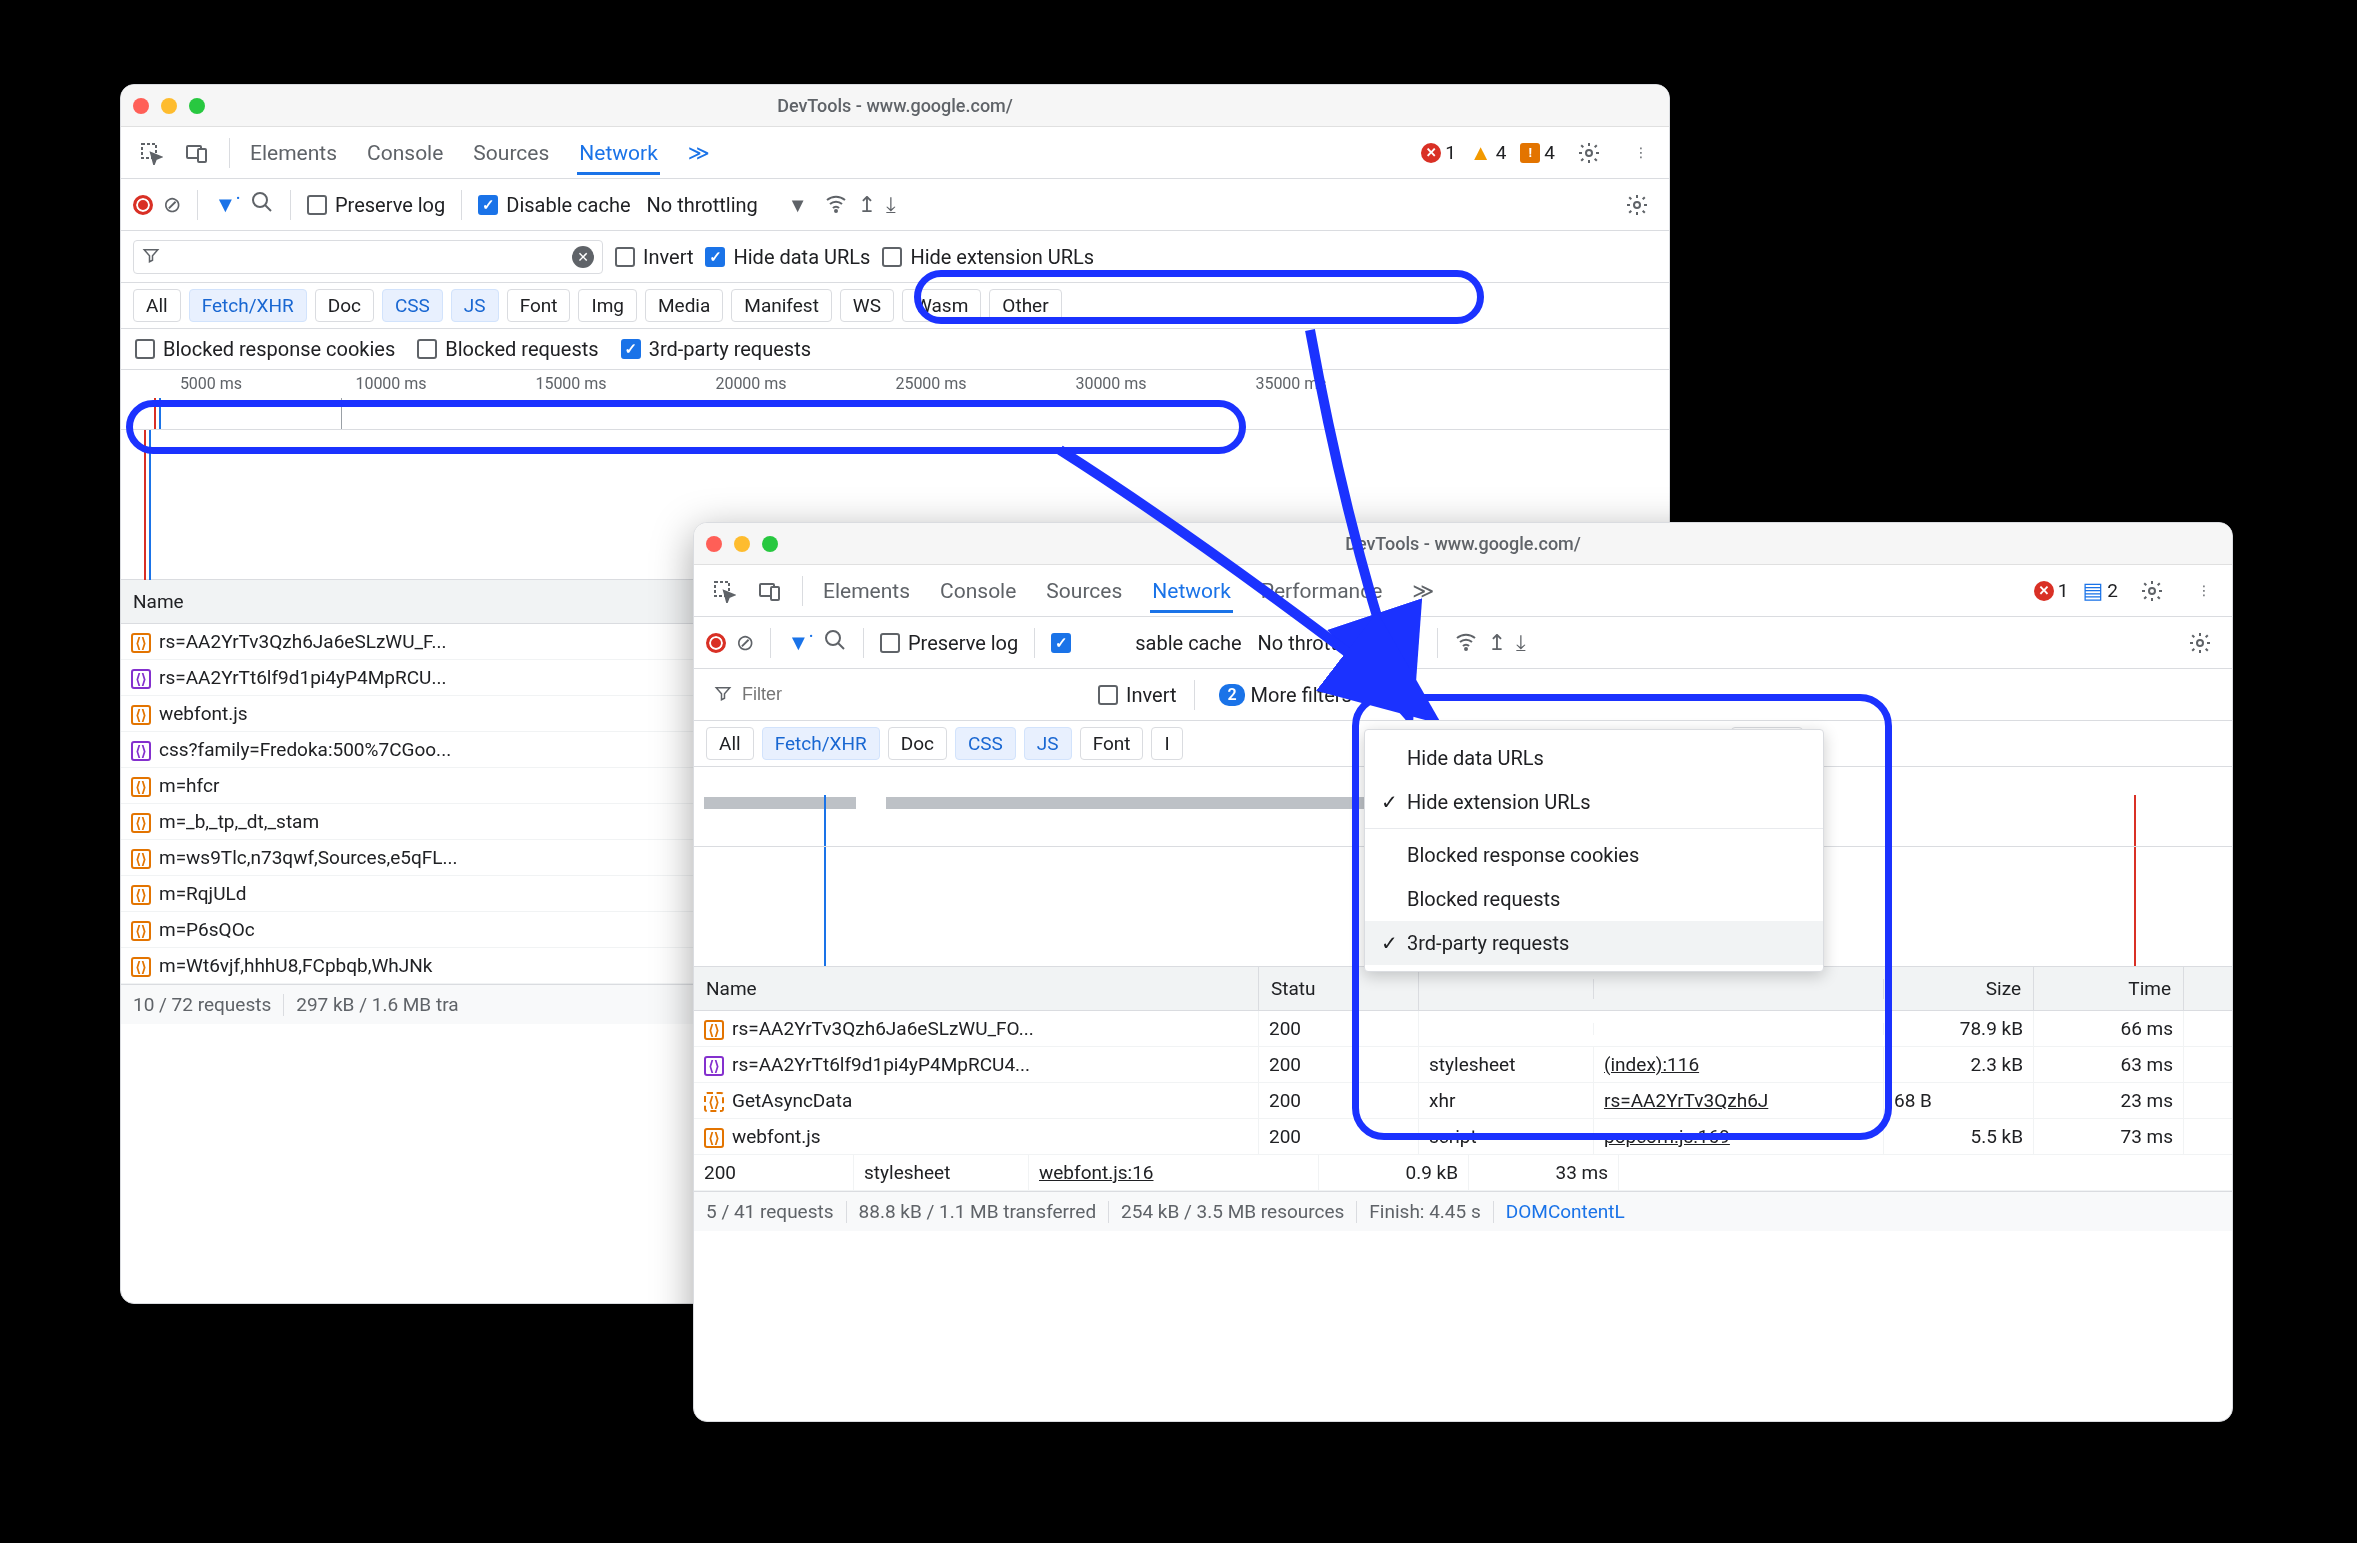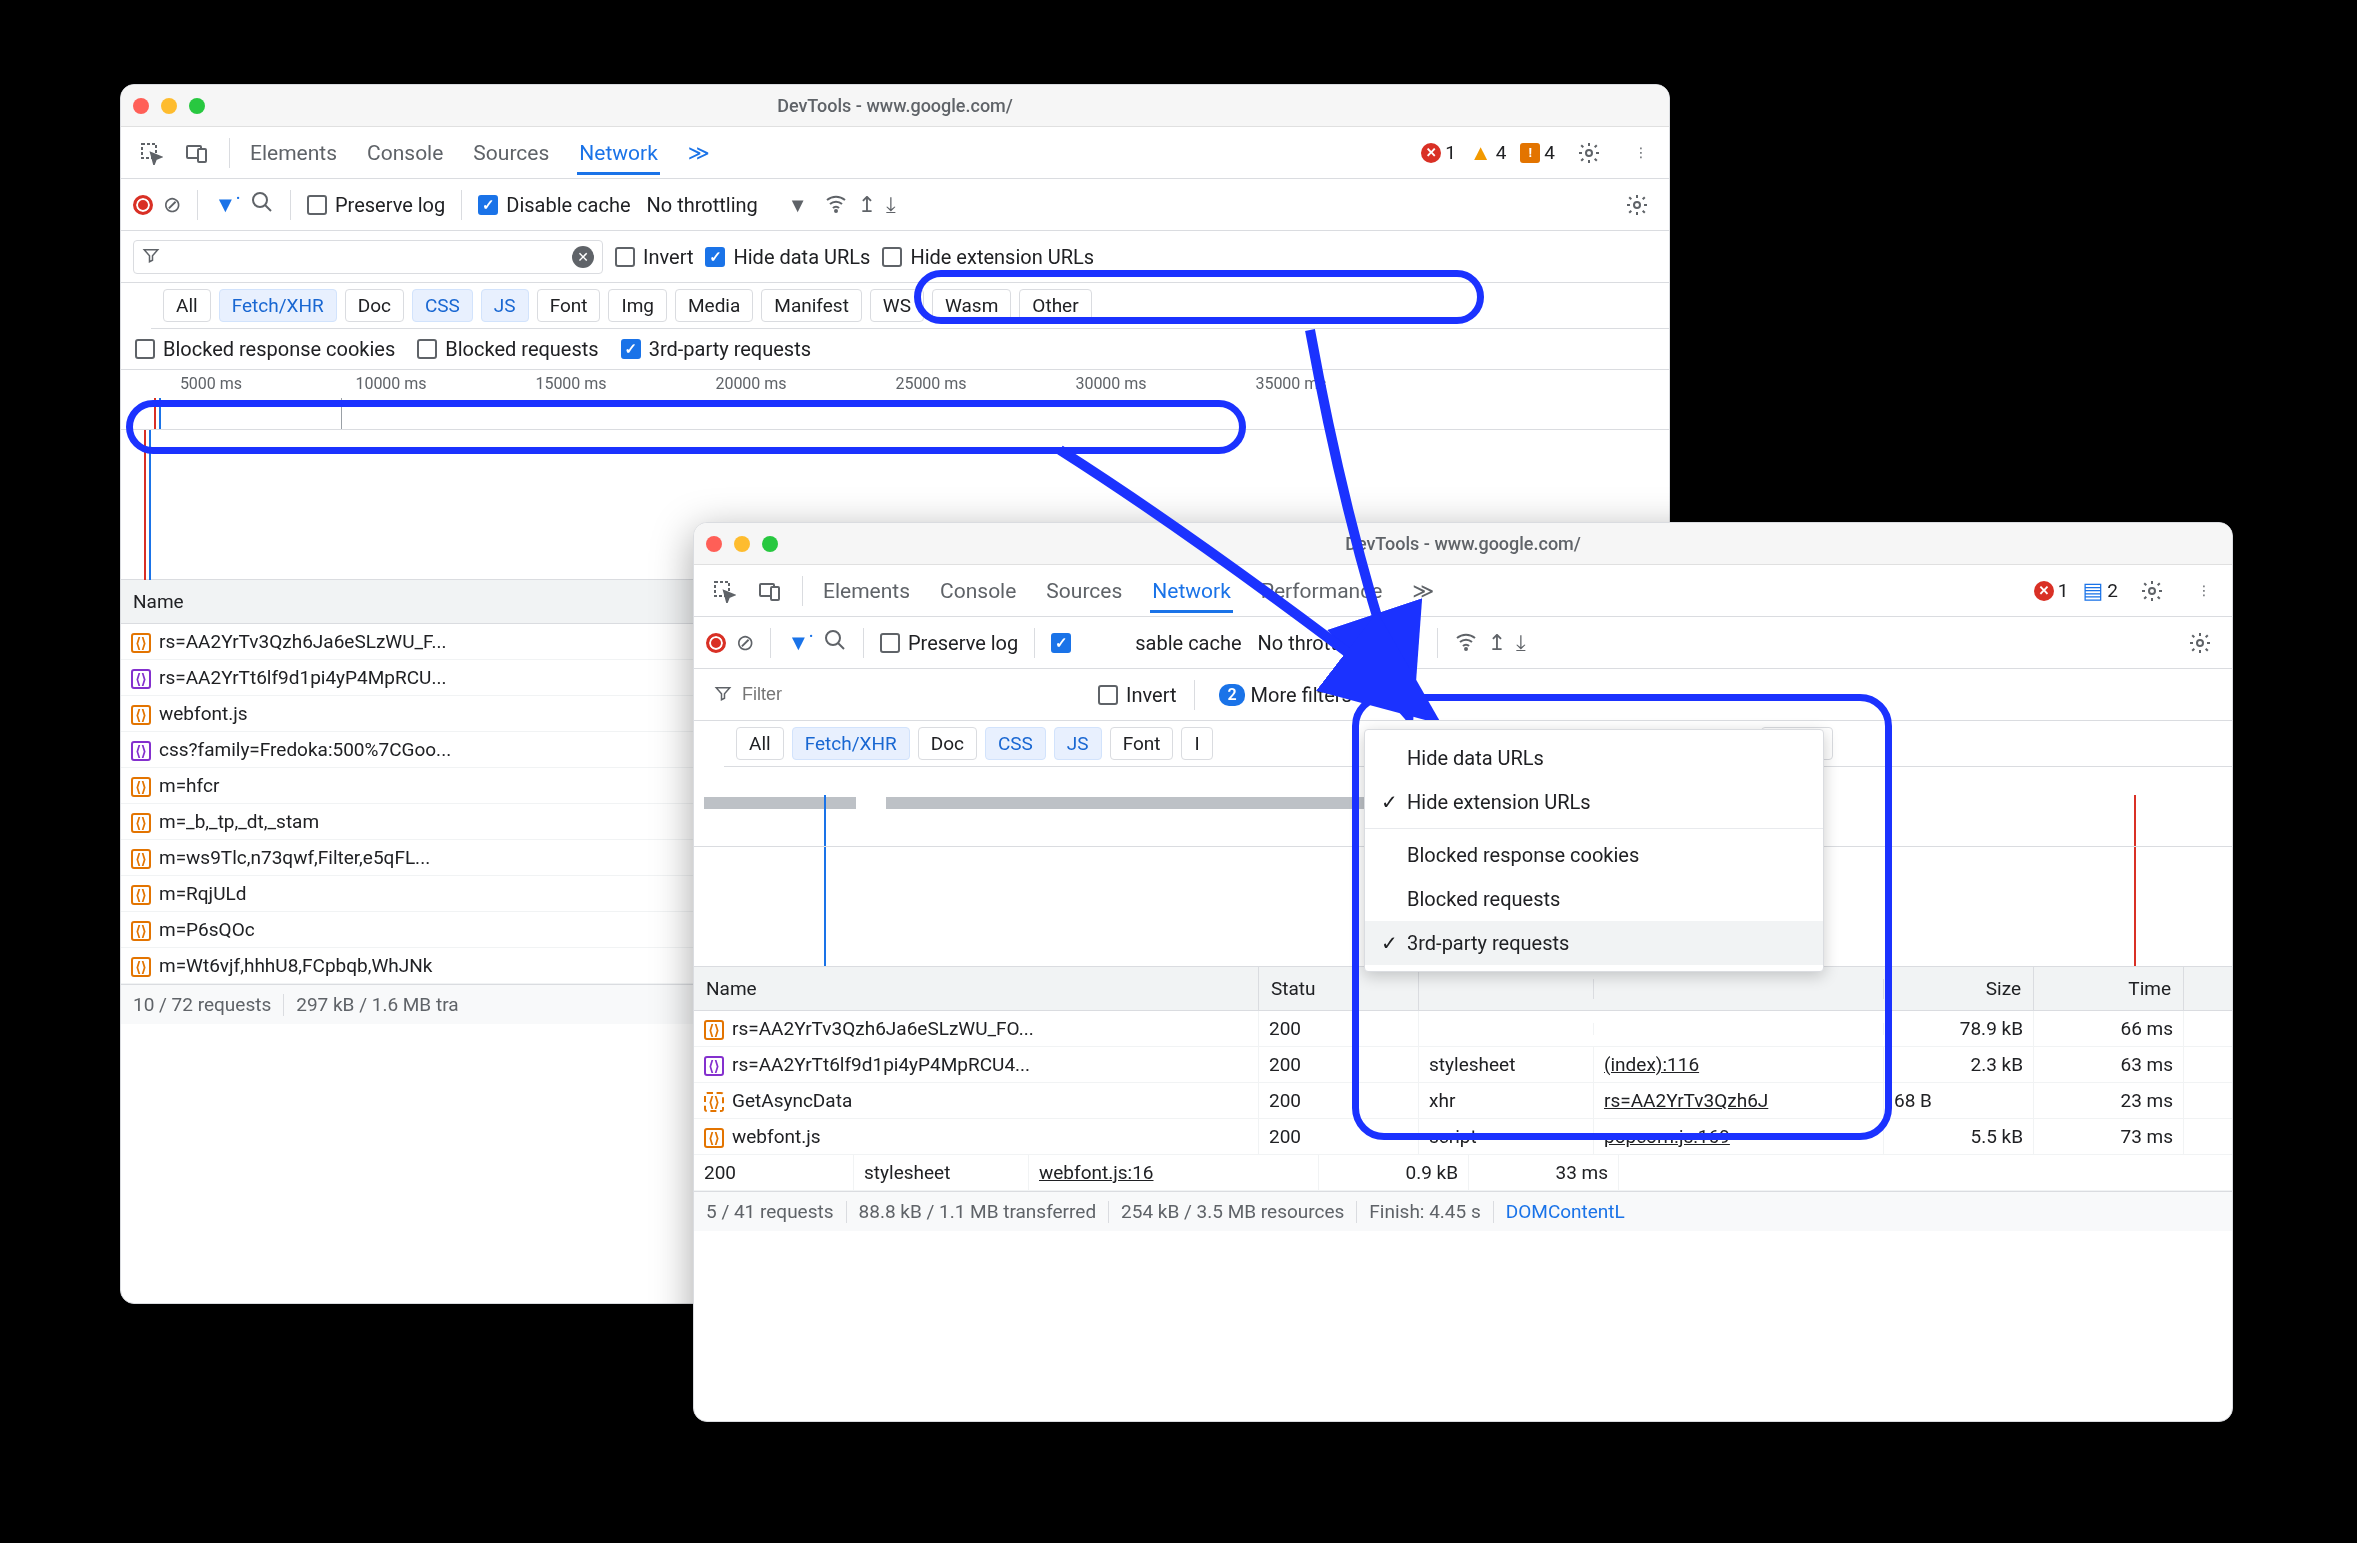--- a/index.html
+++ b/index.html
@@ -79,21 +79,21 @@
 .select { display:inline-flex; align-items:center; gap:6px; font-size:20px; cursor:pointer; padding: 4px 6px; }
 
 .filterbar { display:flex; align-items:center; gap:12px; padding: 8px 12px; border-bottom:1px solid #dadce0; min-height:52px; flex-wrap: nowrap; }
 .filter-input { display:flex; align-items:center; border:1px solid #dadce0; border-radius:4px; padding:2px 8px; min-width:380px; height:34px; }
 .filter-input input { border:none; outline:none; font-size:18px; flex:1; padding:4px; background:transparent; }
 .filter-icon { color:#5f6368; font-size:18px; margin-right:6px; }
 .clear-x { width:22px; height:22px; border-radius:50%; background:#5f6368; color:#fff; display:inline-flex; align-items:center; justify-content:center; font-size:14px; cursor:pointer; }
 
 .pill-badge { background:#1a73e8; color:#fff; border-radius:10px; padding:0 8px; font-size:16px; font-weight:600; height:22px; display:inline-flex; align-items:center; }
 
-.chips { display:flex; align-items:center; gap:8px; padding: 6px 12px; border-bottom:1px solid #dadce0; flex-wrap: nowrap; margin-left: 30px; }
+.chips { display:flex; align-items:center; gap:8px; padding: 6px 12px; border-bottom:1px solid #dadce0; flex-wrap: nowrap; }
 .chip { border:1px solid #dadce0; border-radius:4px; padding:4px 12px; font-size:19px; cursor:pointer; background:#fff; }
 .chip.on { background:#e8f0fe; border-color:#d2e3fc; color:#1967d2; }
 
 .extra-checks { display:flex; align-items:center; gap:22px; padding:8px 14px; border-bottom:1px solid #dadce0; }
 
 .timeline { height:60px; border-bottom:1px solid #dadce0; position:relative; overflow:hidden; }
 .ticks { position:absolute; top:4px; left:0; right:0; display:flex; }
 .ticks span { font-size:16px; color:#5f6368; }
 .w1 .ticks span { width: 180px; text-align:center; }
 .w2 .ticks span { width: 134px; text-align:center; }
@@ -317,21 +317,21 @@
         <div class="row">
           <div class="ellipsis" style="flex: 1 1 0%;"><span class="fic css">⟨⟩</span><span>css?family=Fredoka:500%7CGoo...</span></div>
         </div>
         <div class="row">
           <div class="ellipsis" style="flex: 1 1 0%;"><span class="fic js">⟨⟩</span><span>m=hfcr</span></div>
         </div>
         <div class="row">
           <div class="ellipsis" style="flex: 1 1 0%;"><span class="fic js">⟨⟩</span><span>m=_b,_tp,_dt,_stam</span></div>
         </div>
         <div class="row">
-          <div class="ellipsis" style="flex: 1 1 0%;"><span class="fic js">⟨⟩</span><span>m=ws9Tlc,n73qwf,Filter,e5qFL...</span></div>
+          <div class="ellipsis" style="flex: 1 1 0%;"><span class="fic js">⟨⟩</span><span>m=ws9Tlc,n73qwf,Sources,e5qFL...</span></div>
         </div>
         <div class="row">
           <div class="ellipsis" style="flex: 1 1 0%;"><span class="fic js">⟨⟩</span><span>m=RqjULd</span></div>
         </div>
         <div class="row">
           <div class="ellipsis" style="flex: 1 1 0%;"><span class="fic js">⟨⟩</span><span>m=P6sQOc</span></div>
         </div>
         <div class="row">
           <div class="ellipsis" style="flex: 1 1 0%;"><span class="fic js">⟨⟩</span><span>m=Wt6vjf,hhhU8,FCpbqb,WhJNk</span></div>
         </div>

